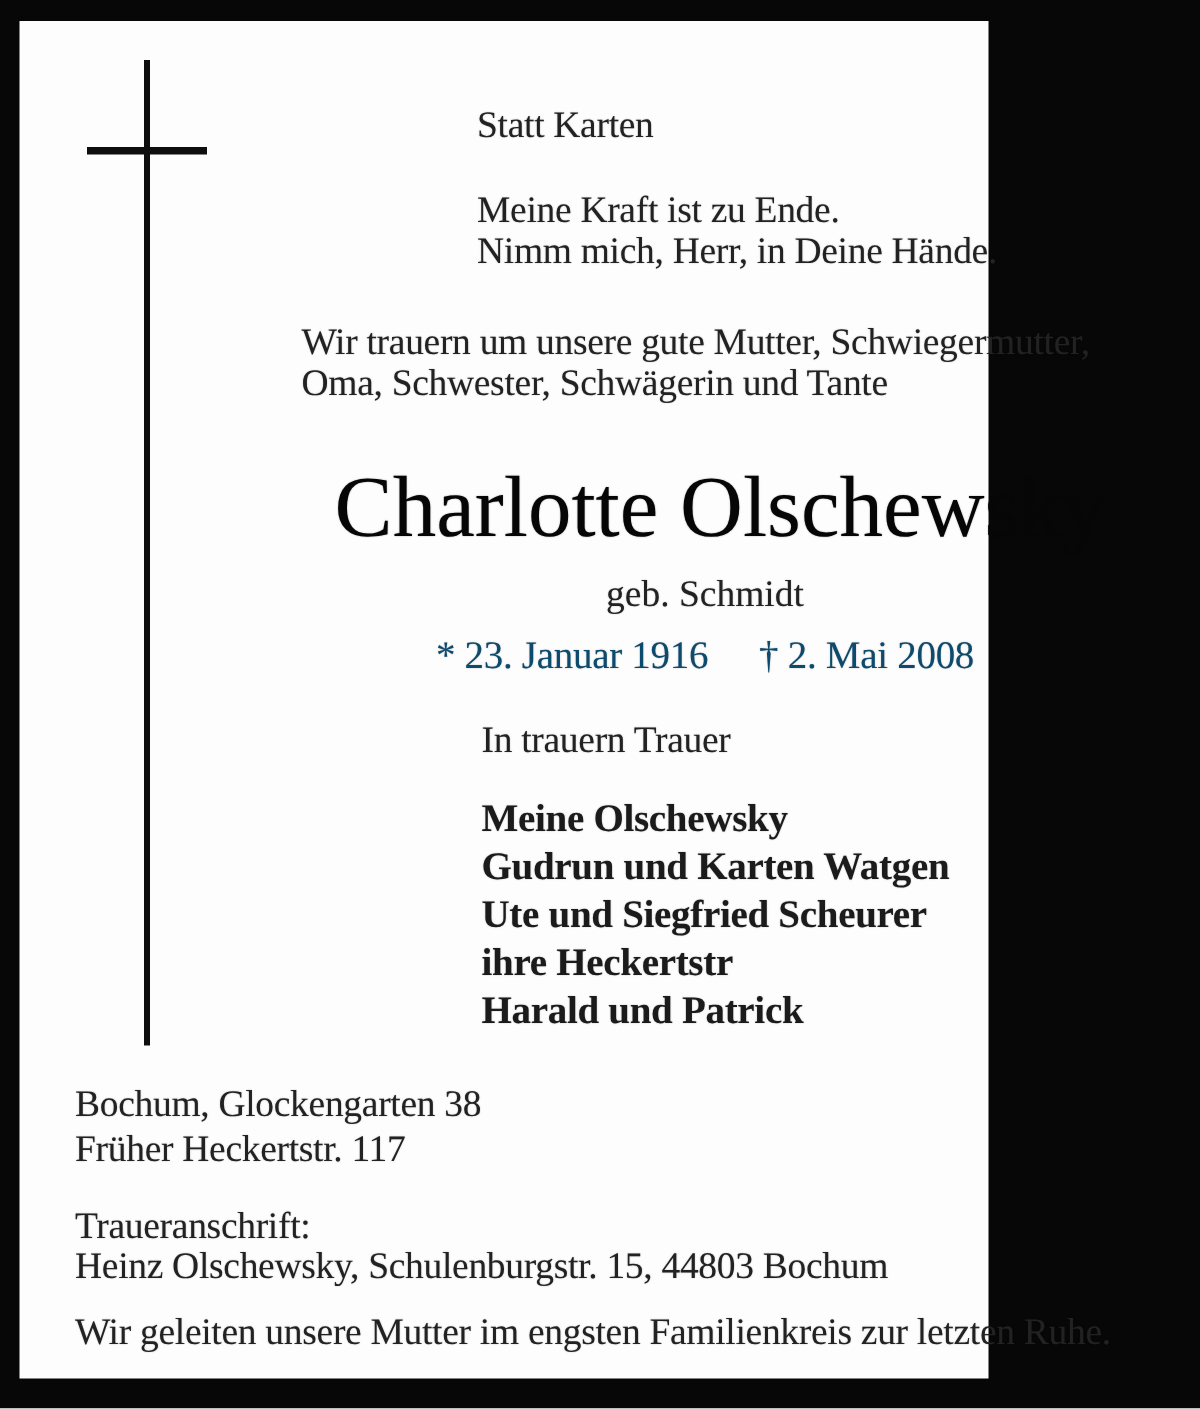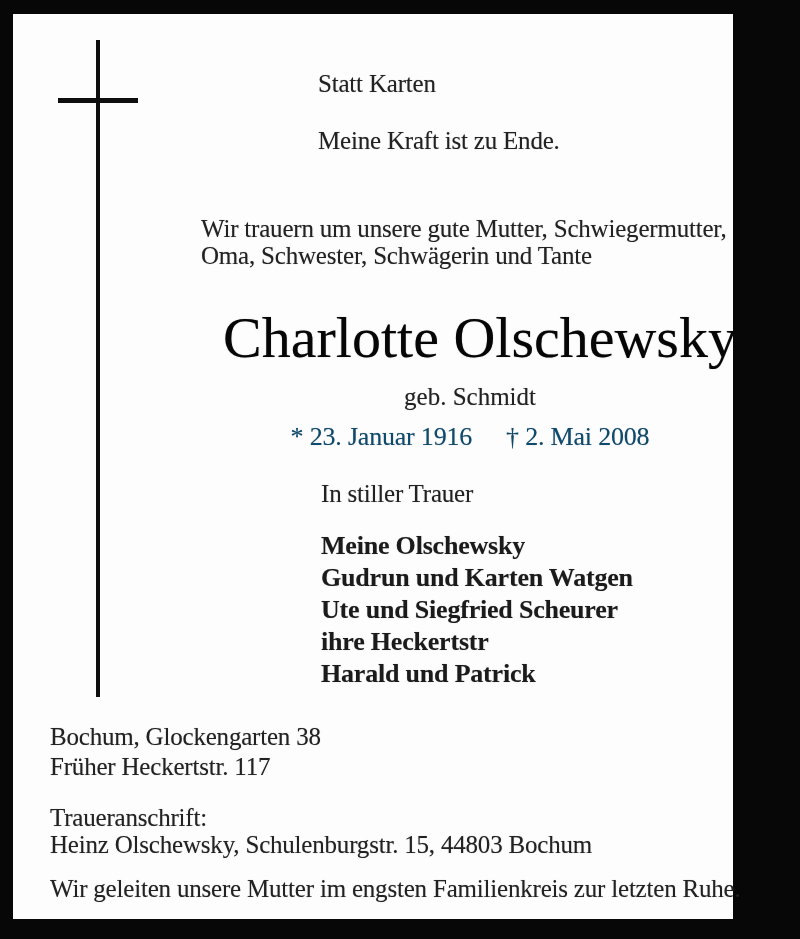--- a/index.html
+++ b/index.html
@@ -12,21 +12,21 @@
     width: 800px;
     height: 939px;
     background: #070707;
     overflow: hidden;
     font-family: "Liberation Serif", "DejaVu Serif", serif;
   }
   .inner {
     position: absolute;
     left: 13px;
     top: 14px;
-    width: 720px;
+    width: 646px;
     height: 905px;
     background: #fdfdfd;
   }
   .txt {
     position: absolute;
     color: #222222;
     font-size: 25px;
     line-height: 27px;
     letter-spacing: -0.2px;
     text-shadow: 0 0 1px rgba(30,30,30,0.35);
@@ -98,41 +98,42 @@
 
     <div>
       <div class="cross-v"></div>
       <div class="cross-h"></div>
     </div>
 
     <div class="txt statt">Statt Karten</div>
 
     <div class="txt verse">
       <div>Meine Kraft ist zu Ende.</div>
+      <div>Nimm mich, Herr, in Deine Hände.</div>
     </div>
 
     <div class="txt intro">
       <div>Wir trauern um unsere gute Mutter, Schwiegermutter,</div>
       <div>Oma, Schwester, Schwägerin und Tante</div>
     </div>
 
     <div class="centerblk name-blk">
       <span class="name">Charlotte Olschewsky</span>
     </div>
 
     <div class="centerblk geb-blk">
       <span class="geb">geb. Schmidt</span>
     </div>
 
     <div class="centerblk dates-blk">
       <span class="date-item">* 23. Januar 1916</span>
       <span class="date-item">† 2. Mai 2008</span>
     </div>
 
-    <div class="txt stiller">In stiller Trauer</div>
+    <div class="txt stiller">In trauern Trauer</div>
 
     <div class="txt mourners">
       <div>Meine Olschewsky</div>
       <div>Gudrun und Karten Watgen</div>
       <div>Ute und Siegfried Scheurer</div>
       <div>ihre Heckertstr</div>
       <div>Harald und Patrick</div>
     </div>
 
     <div class="txt address">

